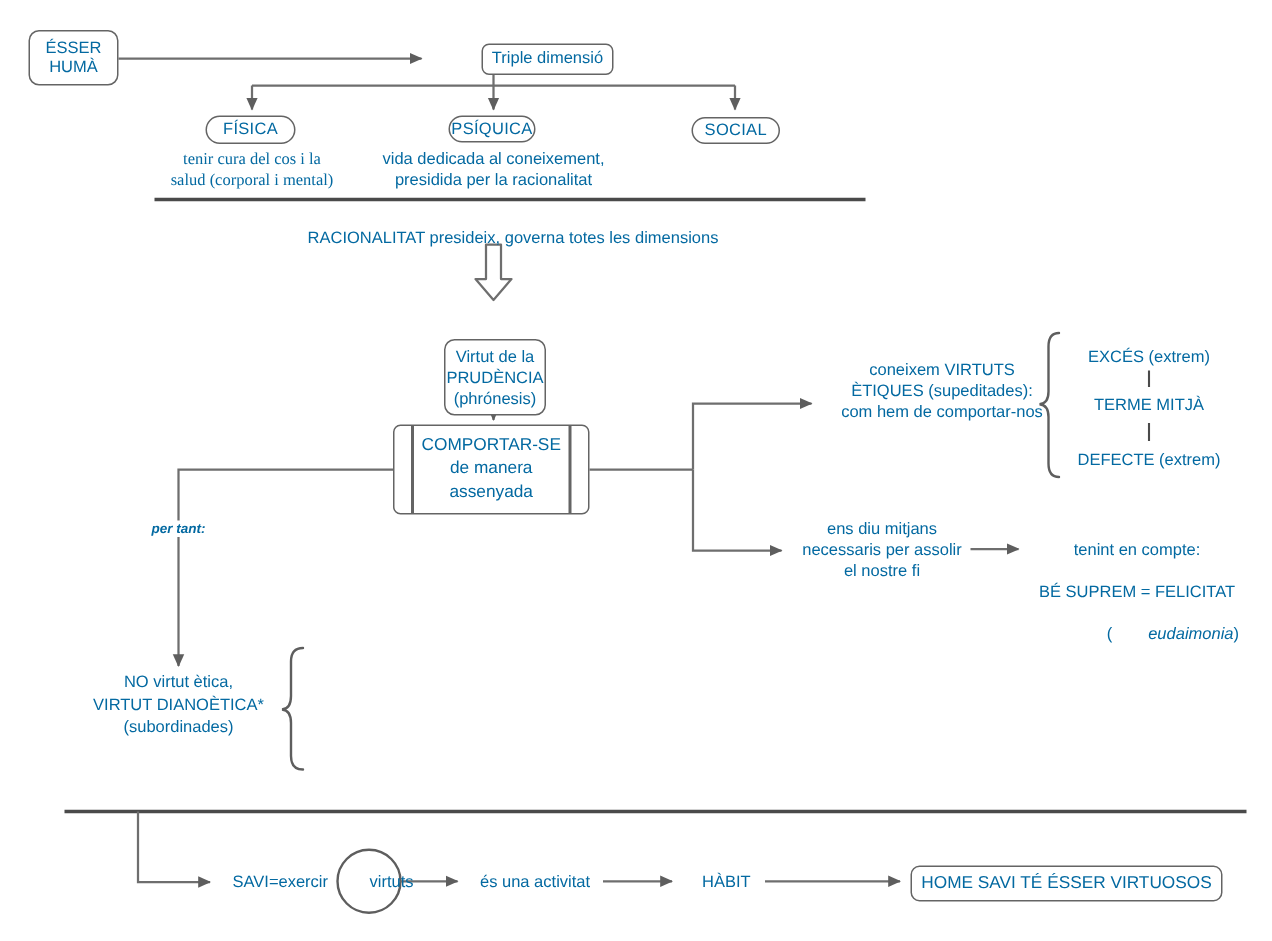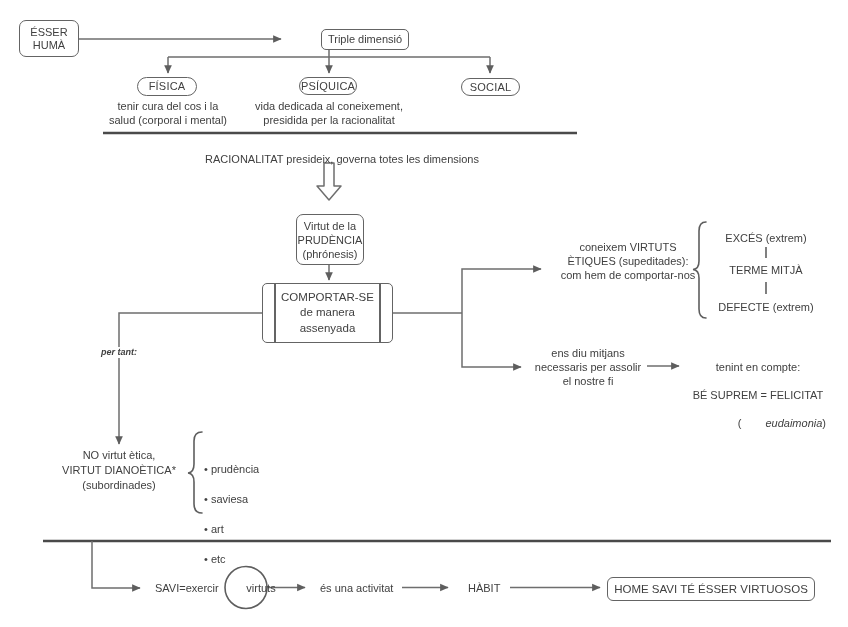--- a/index.html
+++ b/index.html
@@ -1,18 +1,18 @@
 <!DOCTYPE html>
 <html><head>
 <meta charset="utf-8">
 <style>
   html,body{margin:0;padding:0;background:#ffffff;}
   #canvas{
     position:relative;width:848px;height:627px;background:#ffffff;
-    font-family:"Liberation Sans", sans-serif;color:#404040;overflow:hidden;
+    font-family:"Liberation Sans", sans-serif;color:#0369a1;overflow:hidden;
   }
   #wires{position:absolute;left:0;top:0;}
   .box{
     position:absolute;box-sizing:border-box;background:#fff;
     border:1.7px solid #646464;border-radius:7px;
     display:flex;align-items:center;justify-content:center;
     text-align:center;white-space:pre-line;line-height:13px;font-size:11px;
   }
   .stadium{border-radius:11px;font-size:11px;letter-spacing:.2px;}
   .txt{
@@ -74,28 +74,28 @@
 
   <div class="box" style="left:19px;top:20px;width:60px;height:37px;">ÉSSER
 HUMÀ</div>
 
   <div class="box" style="left:285px;top:29px;width:88px;height:21px;border-radius:5px;border-width:1.5px;margin-left:36px;">Triple dimensió</div>
 
   <div class="box stadium" style="left:137px;top:77px;width:60px;height:19px;border-width:1.5px;">FÍSICA</div>
   <div class="box stadium" style="left:299px;top:77px;width:58px;height:18px;border-width:1.5px;">PSÍQUICA</div>
   <div class="box stadium" style="left:461px;top:78px;width:59px;height:18px;border-width:1.5px;">SOCIAL</div>
 
-  <div class="txt center" style="left:88px;top:99px;width:160px;">tenir cura del cos i la
+  <div class="txt center" style="left:88px;top:99px;width:160px;font-family:Liberation Serif, serif;">tenir cura del cos i la
 salud (corporal i mental)</div>
   <div class="txt center" style="left:249px;top:99px;width:160px;">vida dedicada al coneixement,
 presidida per la racionalitat</div>
 
   <div class="txt center" style="left:192px;top:140px;width:300px;margin-top:12px;">RACIONALITAT presideix, governa totes les dimensions</div>
 
-  <div class="box" style="left:296px;top:214px;width:68px;height:51px;line-height:14px;border-width:1.5px;">Virtut de la
+  <div class="box" style="left:296px;top:226px;width:68px;height:51px;line-height:14px;border-width:1.5px;">Virtut de la
 PRUDÈNCIA
 (phrónesis)</div>
 
   <div class="box" style="left:262px;top:283px;width:131px;height:60px;border-radius:5px;font-size:11.5px;line-height:15.5px;border-width:1.5px;">
     <div class="inner-bar" style="left:11px;"></div>
     <div class="inner-bar" style="right:11px;"></div>
     <span style="white-space:pre-line;">COMPORTAR-SE
 de manera
 assenyada</span>
   </div>
@@ -117,26 +117,20 @@
   <div class="txt" style="left:690px;top:346px;width:136px;">
     <div class="tenint-line center">tenint en compte:</div>
     <div class="tenint-line center">BÉ SUPREM = FELICITAT</div>
     <div class="tenint-line tenint-right"><span>(</span><span class="it">eudaimonia</span><span>)</span></div>
   </div>
 
   <div class="txt center" style="left:39px;top:448px;width:160px;line-height:15px;">NO virtut ètica,
 VIRTUT DIANOÈTICA*
 (subordinades)</div>
 
-  <div class="txt" style="left:204px;top:447px;width:90px;line-height:15px;">
-    <div>• prudència</div>
-    <div>• saviesa</div>
-    <div>• art</div>
-    <div>• etc</div>
-  </div>
 
 
   <div class="txt" style="left:155px;top:581px;width:70px;">SAVI=exercir</div>
   <div class="txt center" style="left:226px;top:581px;width:40px;padding-left:15px;">virtuts</div>
   <div class="txt" style="left:320px;top:581px;width:90px;">és una activitat</div>
   <div class="txt" style="left:468px;top:581px;width:50px;">HÀBIT</div>
 
   <div class="box" style="left:607px;top:577px;width:208px;height:24px;border-radius:6px;font-size:11.5px;">HOME SAVI TÉ ÉSSER VIRTUOSOS</div>
 
 </div>

